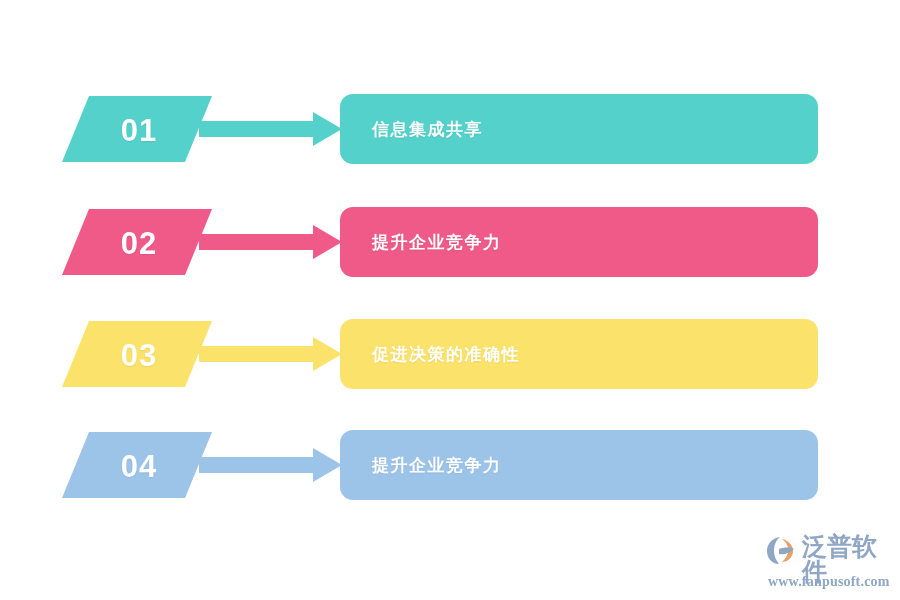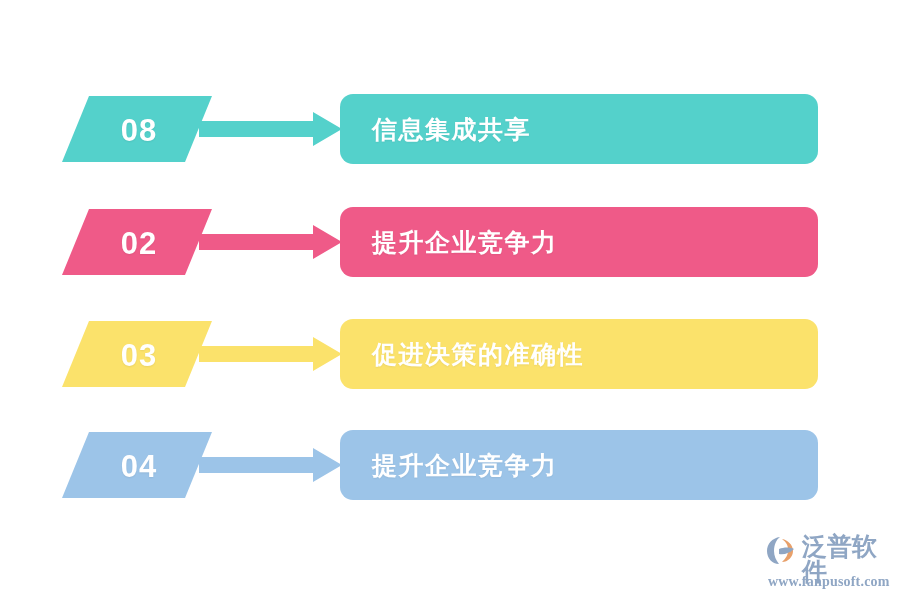--- a/index.html
+++ b/index.html
@@ -67,21 +67,21 @@
     left: 340px;
     top: -2px;
     width: 478px;
     height: 70px;
     border-radius: 13px;
     display: flex;
     align-items: center;
   }
   .bar-label {
     color: #ffffff;
-    font-size: 25px;
+    font-size: 17px;
     font-weight: bold;
     letter-spacing: 1.5px;
     padding-left: 32px;
     text-shadow: 0 1px 2px rgba(0,0,0,0.06);
   }
 
   
   #row-0 { top: 96px; }
   #row-1 { top: 209px; }
   #row-2 { top: 321px; }
@@ -122,21 +122,21 @@
     white-space: nowrap;
   }
 </style>
 </head>
 <body>
 
 <div id="stage">
 
   <div class="row" id="row-0">
     <div class="num-shape" style="background: rgb(84, 209, 203);">
-      <span class="num-label">08</span>
+      <span class="num-label">01</span>
     </div>
     <div class="arrow">
       <svg viewBox="0 0 143 34" preserveAspectRatio="none">
         <polygon points="0,9 114,9 114,0 143,17 114,34 114,25 0,25" fill="#54D1CB"></polygon>
       </svg>
     </div>
     <div class="bar" style="background: rgb(84, 209, 203);">
       <span class="bar-label">信息集成共享</span>
     </div>
   </div>

